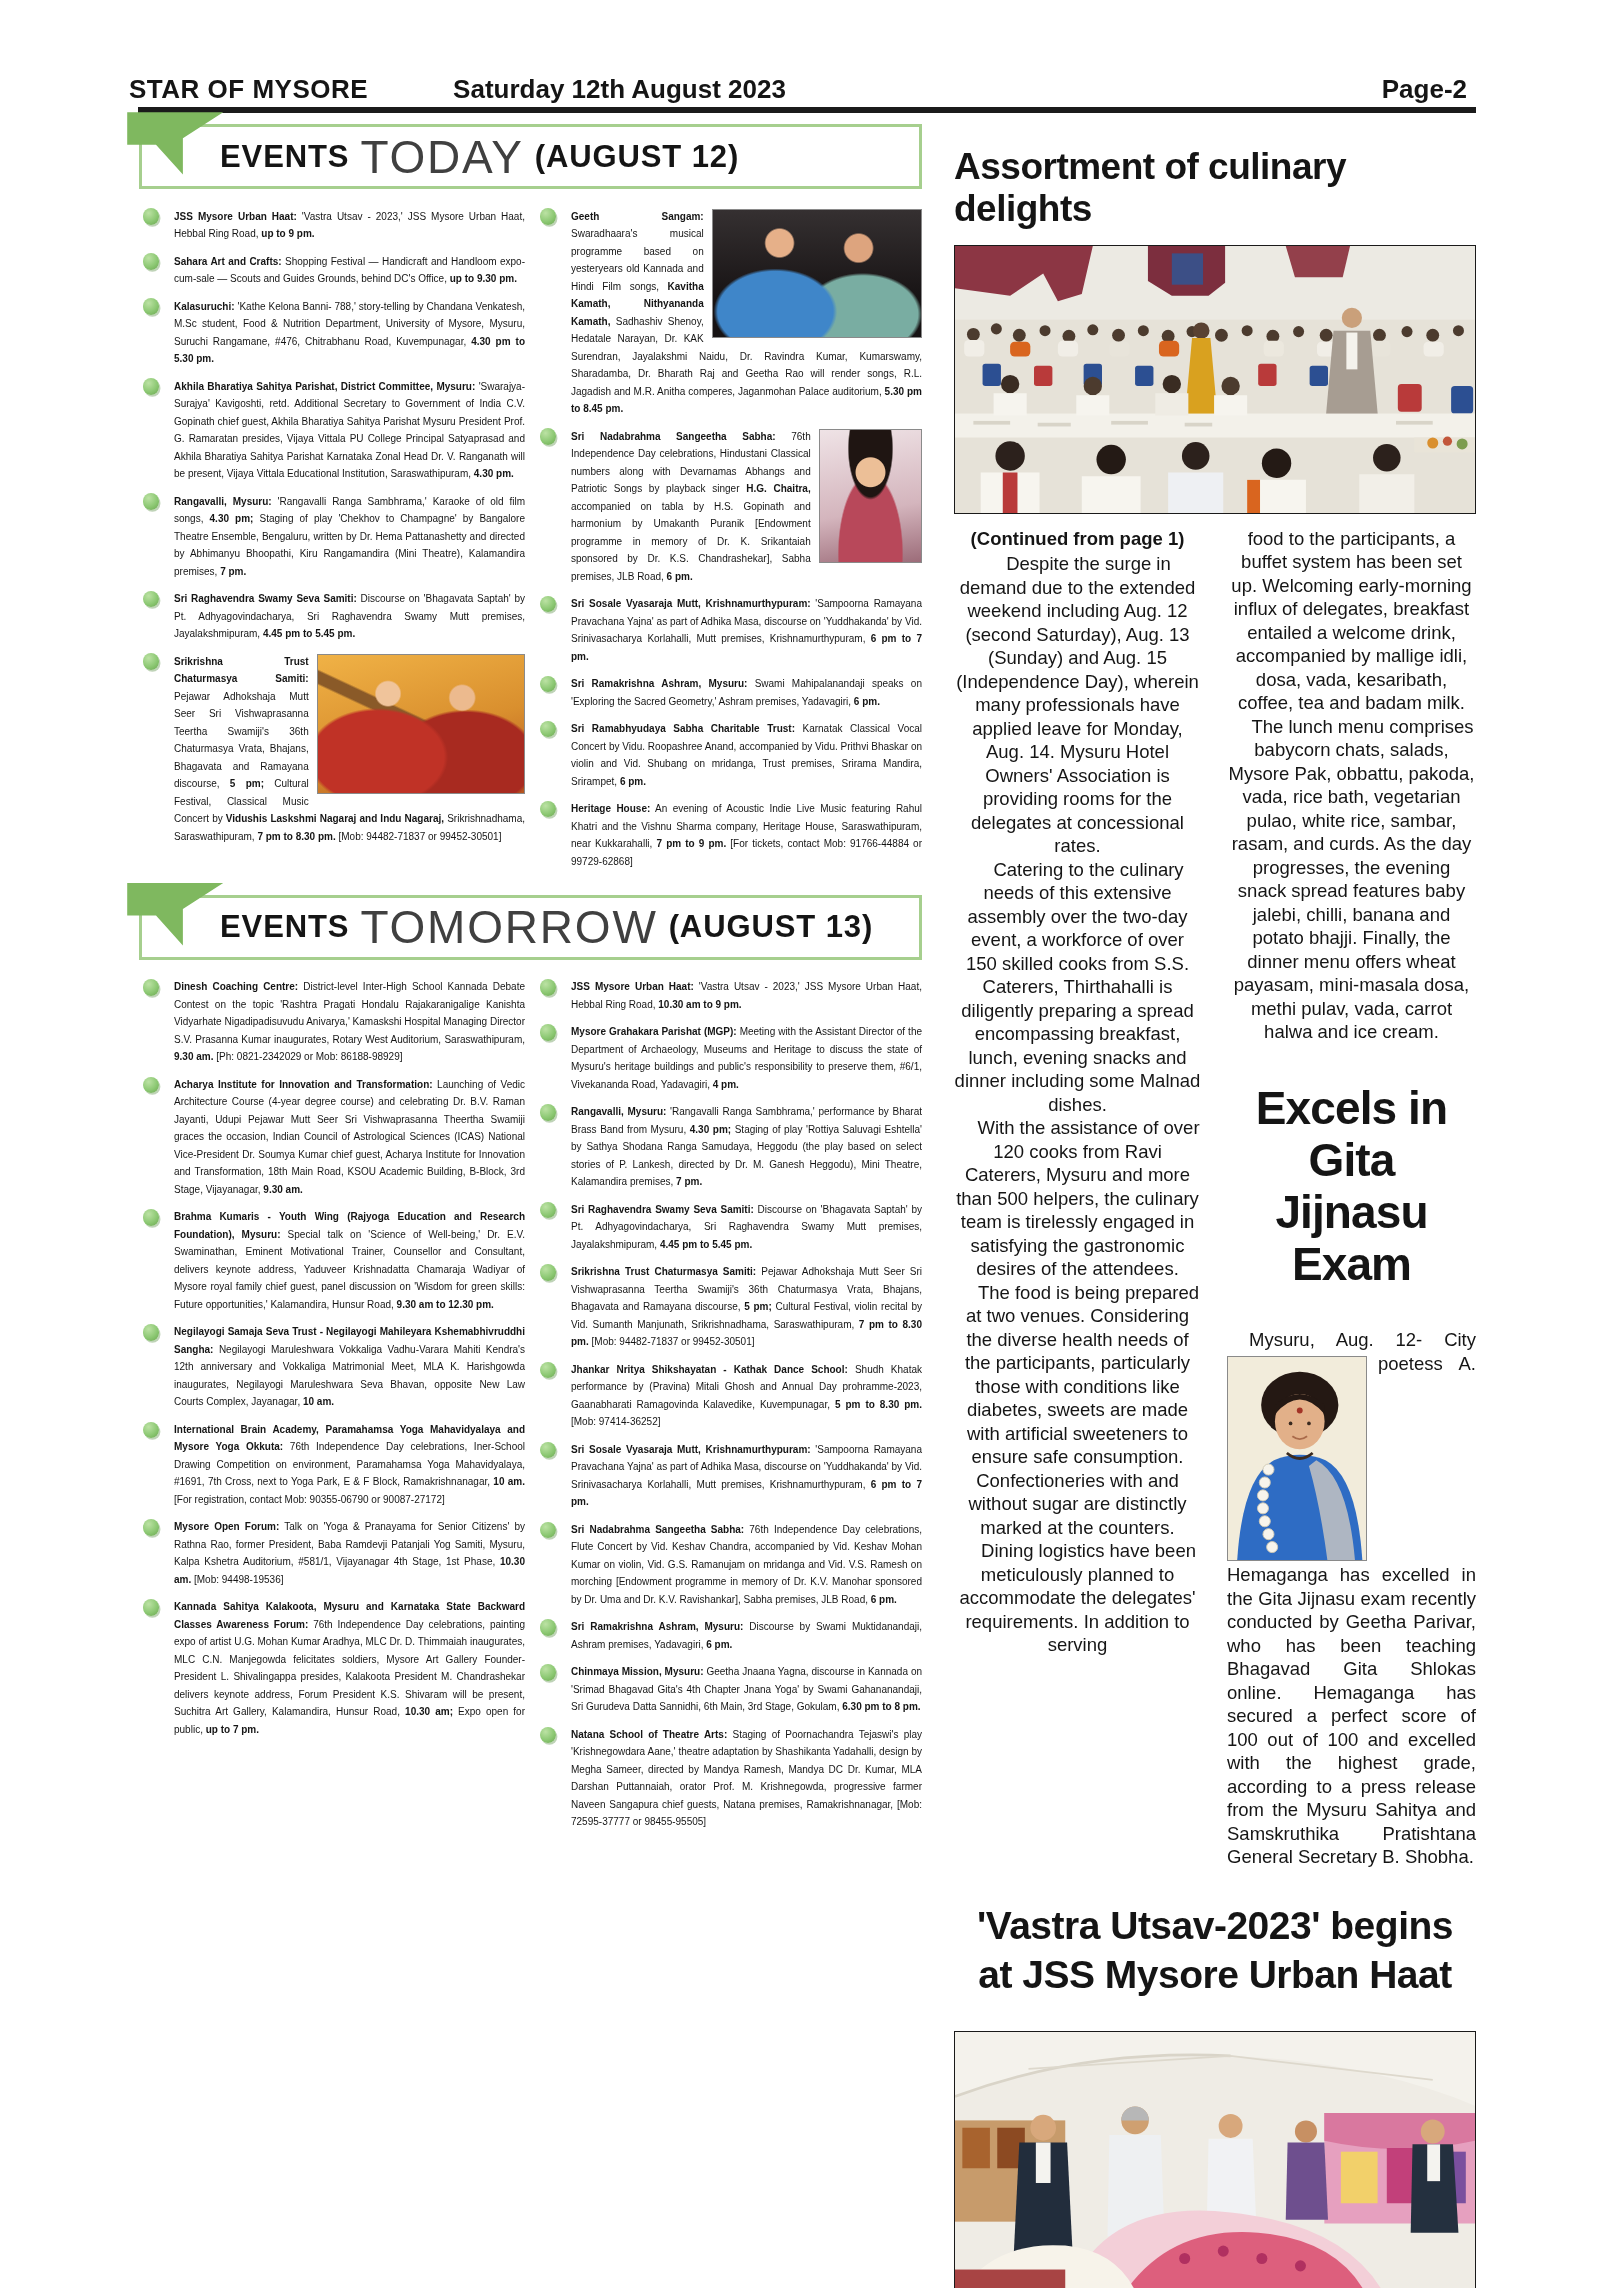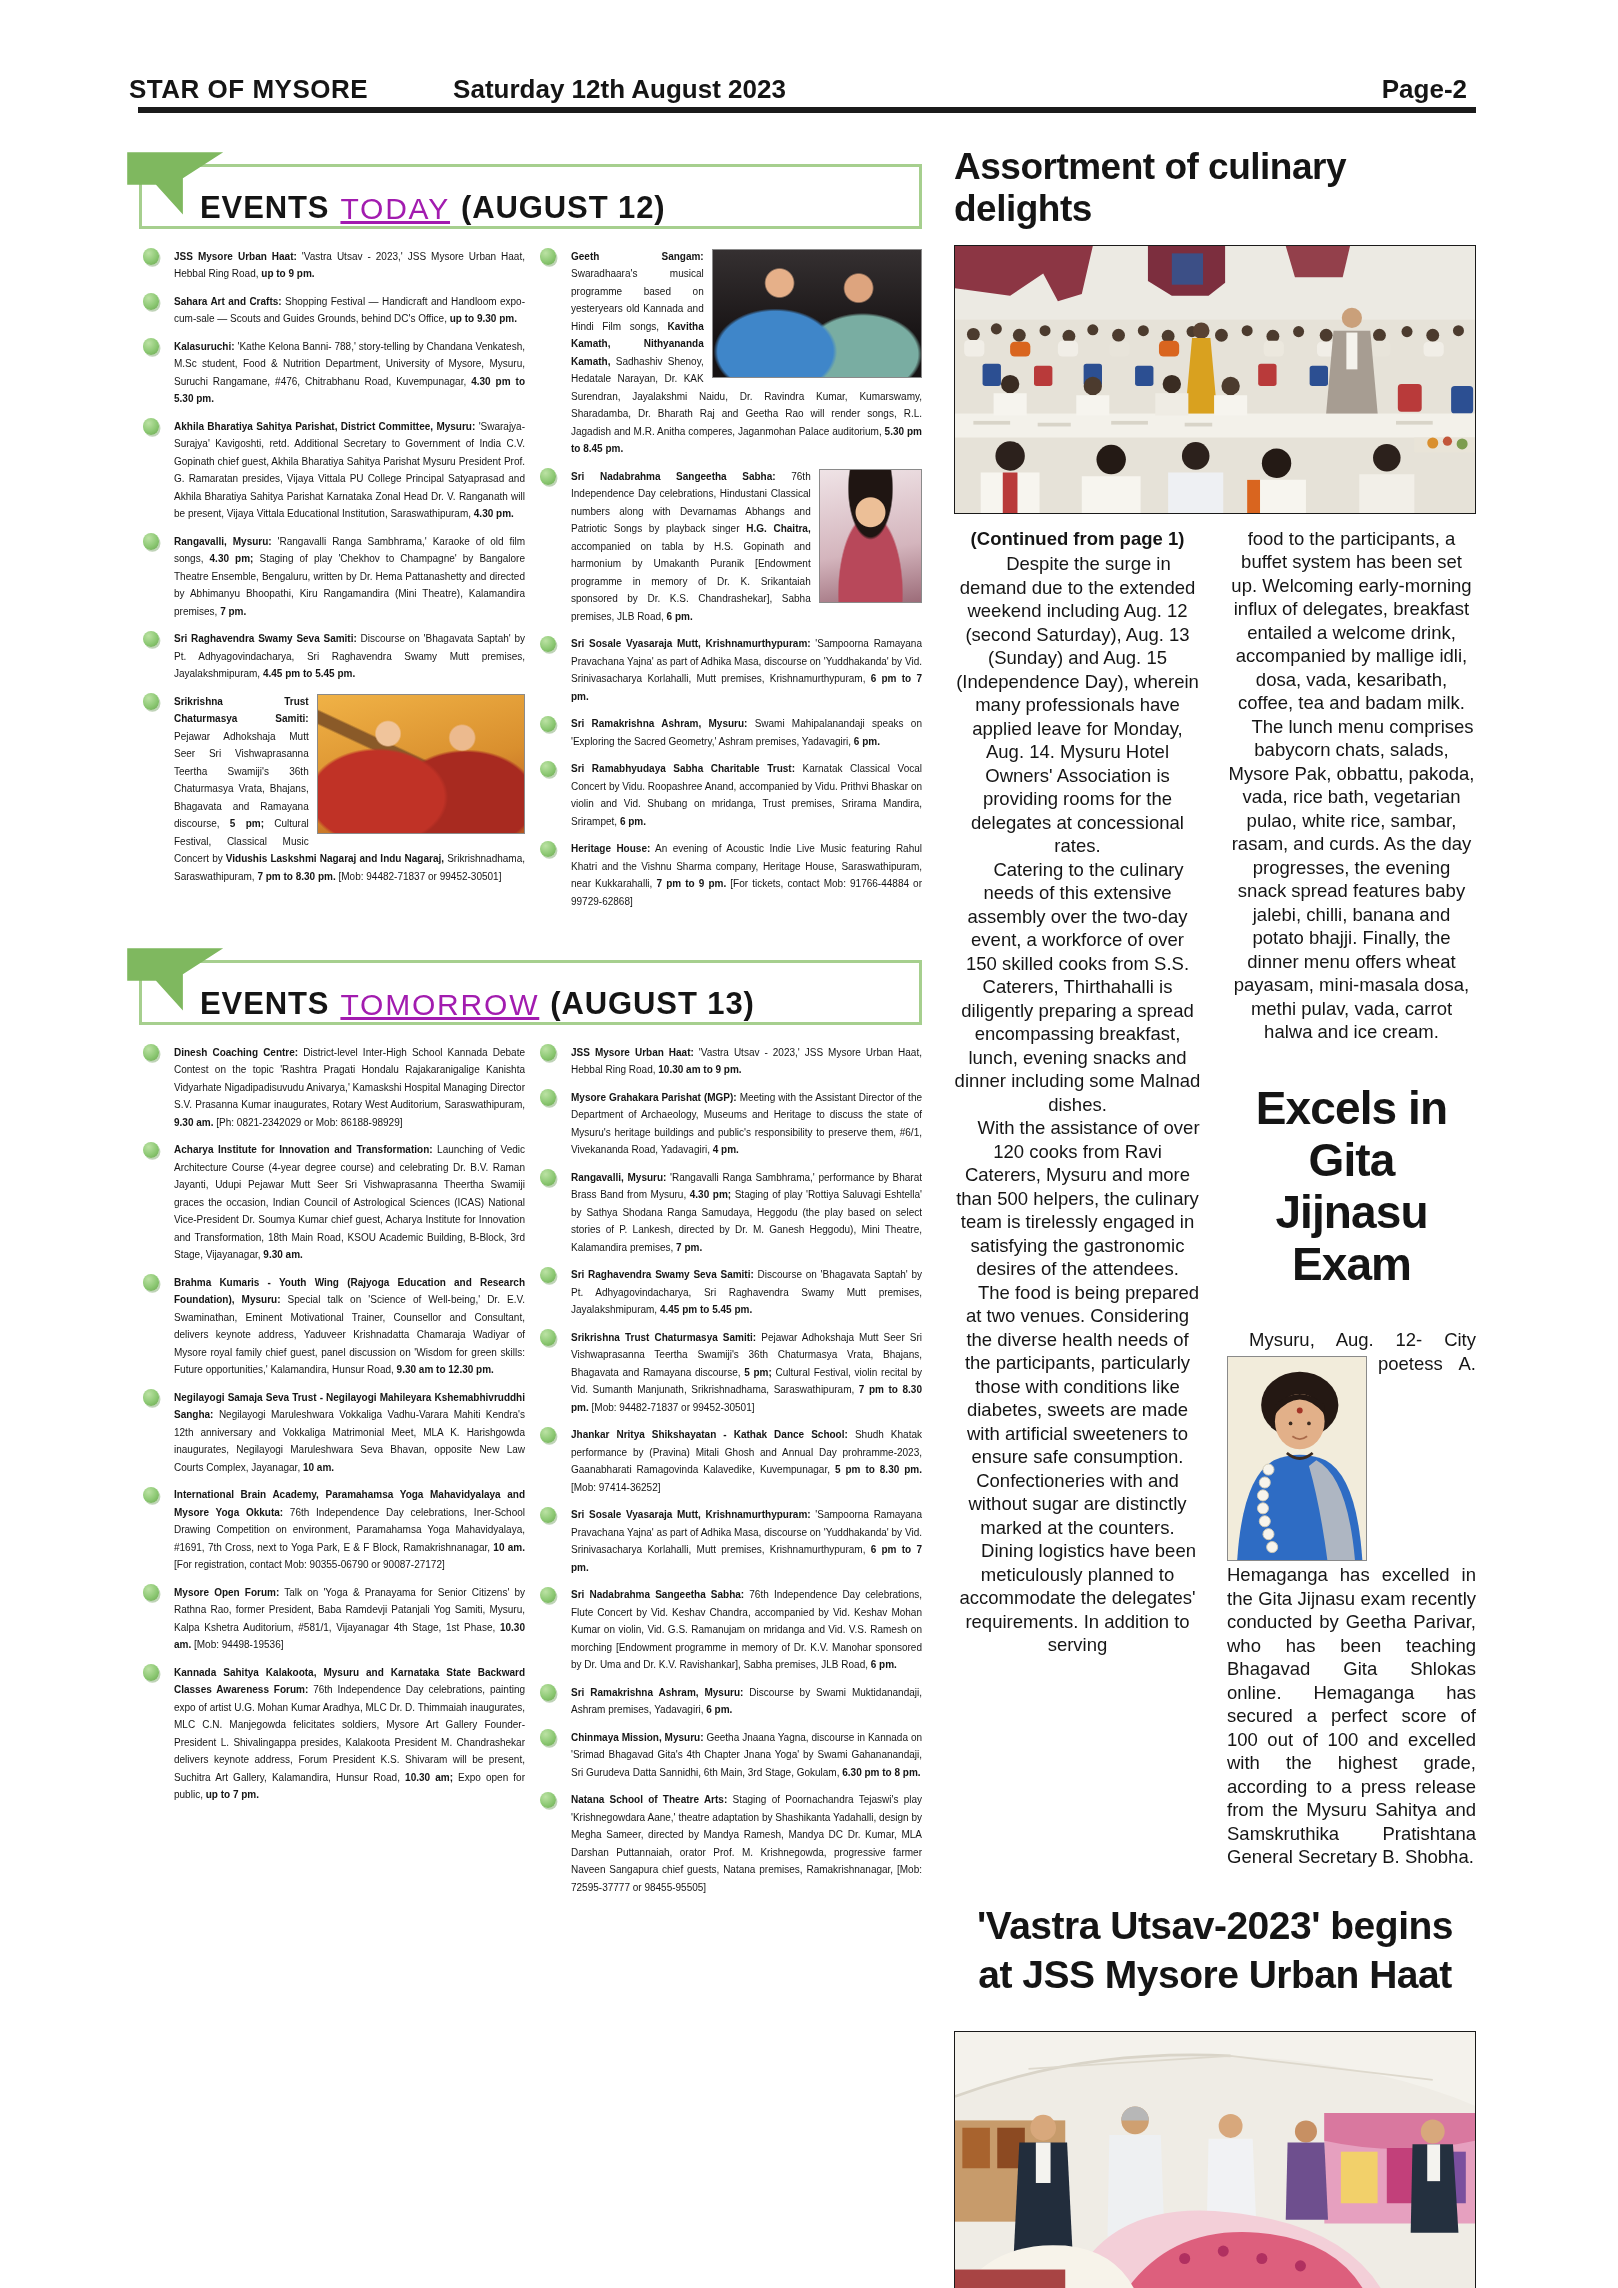--- a/index.html
+++ b/index.html
@@ -8,26 +8,26 @@
   
   .masthead{position:absolute;left:129px;top:74px;width:1338px;display:flex;align-items:baseline;font-weight:bold;}
   .m-paper{font-size:26px;letter-spacing:0.5px;}
   .m-date{font-size:26px;margin-left:85px;}
   .m-page{font-size:26px;margin-left:auto;}
   .rule{position:absolute;left:138px;top:107px;width:1338px;height:5.5px;background:#1b1b1b;}
   
   .left-region{position:absolute;left:139px;top:124px;width:783px;}
   .right-region{position:absolute;left:954px;top:124px;width:522px;}
   
-  .ebox{position:relative;border:3.7px solid #a6cf8e;height:59px;display:flex;align-items:flex-end;
-        padding-left:58px;margin-bottom:18.5px;background:#fff;margin-top:40px;}
+  .ebox{position:relative;border:3.7px solid #a6cf8e;height:59px;display:flex;align-items:center;
+        padding-left:78px;margin-bottom:18.5px;background:#fff;}
   .flag{position:absolute;left:-14.8px;top:-14.8px;width:96px;height:65px;background:#7fb85f;
         clip-path:polygon(0 0,100% 0,58% 40%,58% 96%,30% 50%,0 50%);}
   .eh-events{font-size:31px;font-weight:bold;letter-spacing:0.9px;}
-  .eh-day{font-size:30px;font-weight:400;letter-spacing:1.8px;margin:0 11px;color:#a21caf;text-decoration:underline;}
+  .eh-day{font-size:46px;font-weight:400;letter-spacing:1.8px;margin:0 11px;color:#404040;}
   .eh-date{font-size:31px;font-weight:bold;letter-spacing:0.9px;}
   .ecols{display:flex;gap:11px;}
   .ecol{flex:0 0 386px;}
   .event{position:relative;padding-left:35px;margin-bottom:10px;text-align:justify;
          font-size:10px;line-height:17.5px;}
   .bullet{position:absolute;left:3.7px;top:0.9px;width:16.6px;height:16.6px;border-radius:50%;
           background:radial-gradient(circle at 35% 30%,#bce2a4,#8cc873 55%,#69a44e);
           box-shadow:1.4px 1.8px 0 rgba(95,145,75,.4);}
   .etitle{font-weight:bold;}
   .event b{font-weight:bold;}

